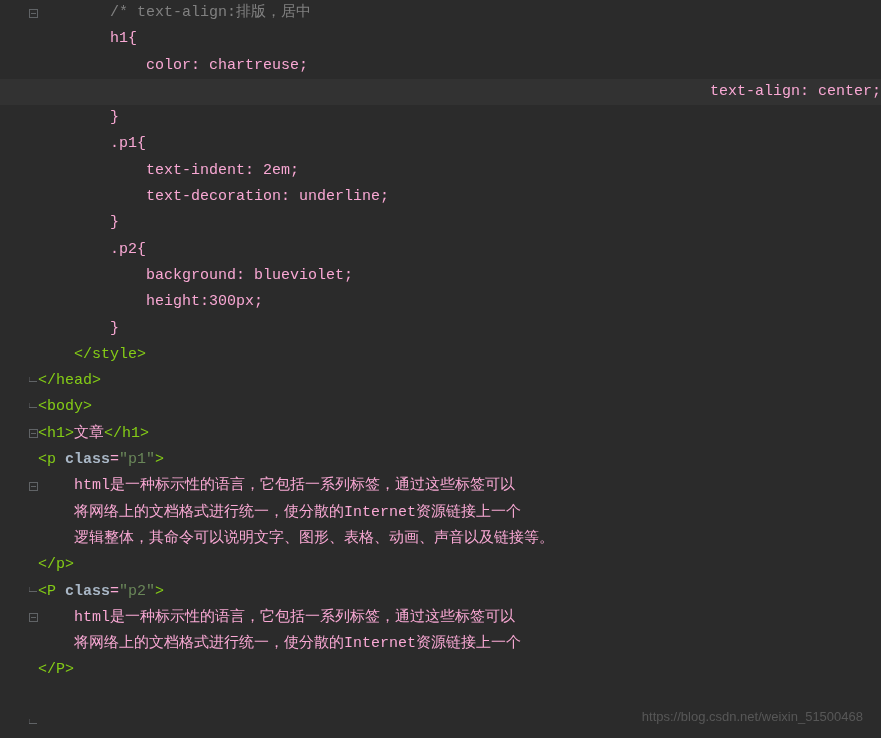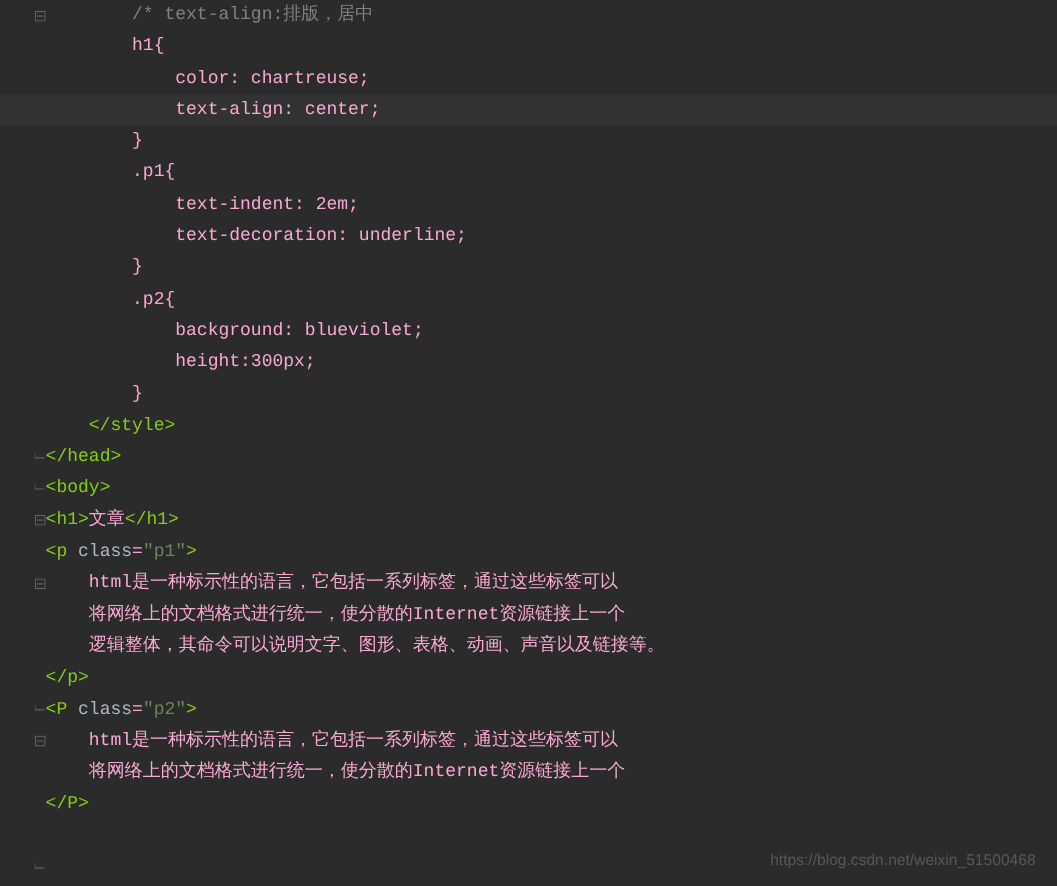--- a/index.html
+++ b/index.html
@@ -44,23 +44,24 @@
       padding-top: 0;
     }
     .line {
       height: 26.3px;
       line-height: 26.3px;
       white-space: pre;
       padding-left: 2px;
     }
     .line.highlighted {
       background: #323232;
+      text-align: right;
     }
     .tag { color: #84cc16; }
-    .attr-name { color: #a9b7c6; }
+    .attr-name { color: #a9b7c6; font-weight: bold; }
     .attr-value { color: #6a8759; }
     .text { color: #f9a8d4; }
     .comment { color: #808080; }
     .watermark {
       position: absolute;
       bottom: 14px;
       right: 18px;
       color: #6a6a6a;
       font-size: 13px;
       opacity: 0.7;

